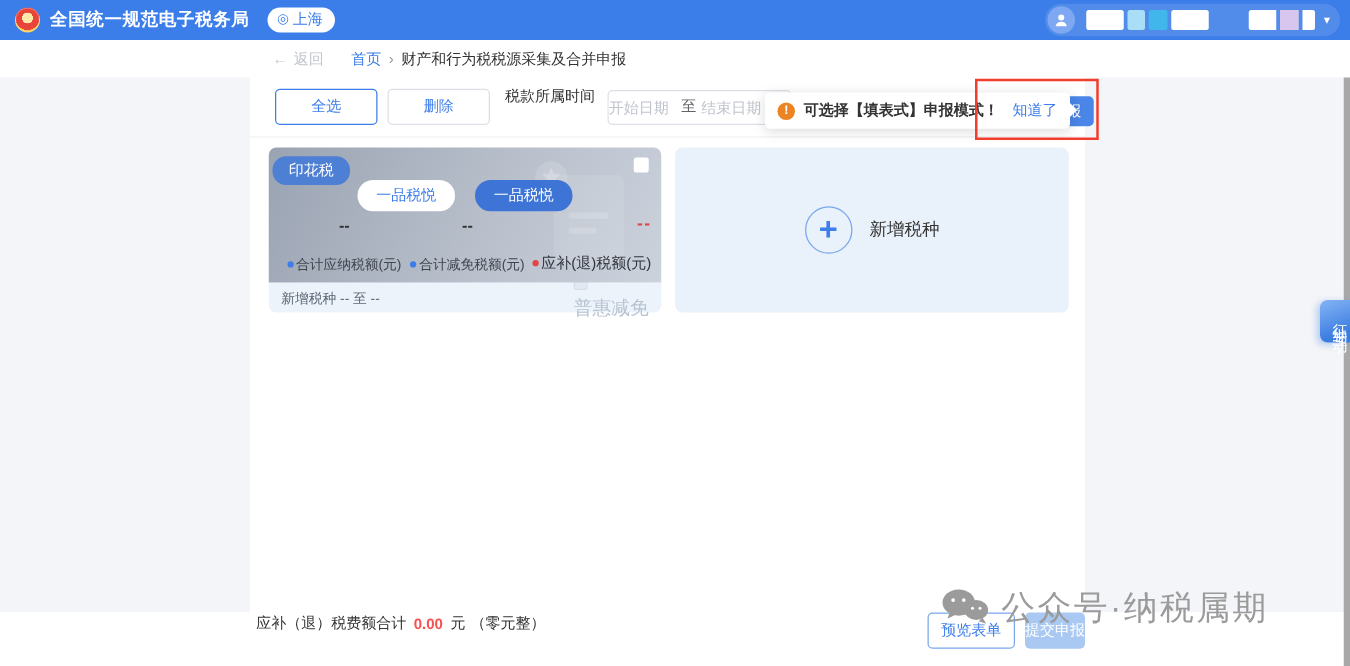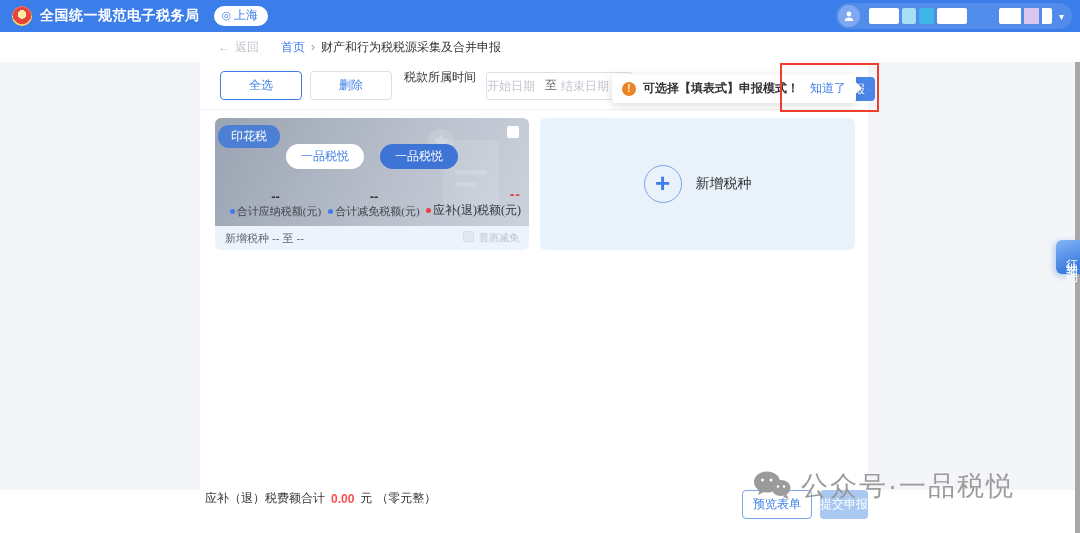--- a/index.html
+++ b/index.html
@@ -92,29 +92,29 @@
               font-family:"Liberation Sans",sans-serif; }
   .pill-white { background:#fff; color:#3d7eea; }
   .pill-blue { background:#3d74d6; color:#fff; }
   .stats { position:absolute; left:14px; right:6px; bottom:7px; display:flex; align-items:flex-end; }
   .stat { text-align:center; }
   .stat-1 { width:100px; }
   .stat-2 { width:112px; }
   .stat-3 { flex:1; text-align:right; padding-right:2px; }
   .stat-val { font-size:13px; font-weight:bold; color:#333; }
   .stat-3 .stat-val { color:#e34444; font-size:14px; letter-spacing:1px; }
-  .stat-lbl { font-size:11px; color:#40464e; margin-top:0; white-space:nowrap;font-family:Liberation Serif, serif; }
+  .stat-lbl { font-size:11px; color:#40464e; margin-top:16px; white-space:nowrap; }
   .stat-3 .stat-lbl { font-size:12px; color:#30353c; }
   .dot { display:inline-block; width:5px; height:5px; border-radius:50%; vertical-align:1px; margin-right:2px; }
   .dot-blue { background:#3d7eea; }
   .dot-red { background:#e34444; }
   .card-footer { height:24px; background:#edf3fb; border-radius:0 0 6px 6px; display:flex;
                  align-items:center; justify-content:space-between; padding:0 10px; }
   .cf-period { font-size:11px; color:#5a6673; }
-  .cf-benefit { display:flex; align-items:flex-start; gap:5px; font-size:10px; color:#b8c3d2; }
+  .cf-benefit { display:flex; align-items:flex-start; gap:5px; font-size:15px; color:#b8c3d2;flex-direction:column; }
   .cf-check { width:11px; height:11px; background:#e3e9f2; border:1px solid #d7dde8; border-radius:2px; }
 
   .add-card { width:315px; height:132px; background:#e9f1fa; border-radius:6px; display:flex;
               align-items:center; justify-content:center; gap:14px; cursor:pointer; }
   .plus-circle { width:38px; height:38px; border:1px solid #7aa7ee; border-radius:50%; color:#3d7eea;
                  font-size:26px; font-weight:bold; display:flex; align-items:center; justify-content:center;
                  background:transparent; line-height:1; padding-bottom:2px; }
   .add-label { font-size:14px; color:#333; }
 
   
@@ -268,21 +268,21 @@
     <svg width="40" height="32" viewBox="0 0 40 32">
       <ellipse cx="15" cy="12" rx="13" ry="10.5" fill="#9b9b9b"></ellipse>
       <path d="M8 19l-2 6 6-3z" fill="#9b9b9b"></path>
       <circle cx="10.5" cy="10" r="1.5" fill="#fff"></circle>
       <circle cx="19" cy="10" r="1.5" fill="#fff"></circle>
       <ellipse cx="29" cy="18" rx="9.5" ry="8" fill="#9b9b9b"></ellipse>
       <path d="M34 24l3 5-6-2z" fill="#9b9b9b"></path>
       <circle cx="26" cy="16.5" r="1.2" fill="#fff"></circle>
       <circle cx="32" cy="16.5" r="1.2" fill="#fff"></circle>
     </svg>
-    <span>公众号·一品税悦</span>
+    <span>公众号·纳税属期</span>
   </div>
 
   <div class="scroll-strip"></div>
 
   <footer class="bottombar">
     <div class="total">
       <span>应补（退）税费额合计</span>
       <span class="total-val">0.00</span>
       <span>元</span>
       <span>（零元整）</span>

